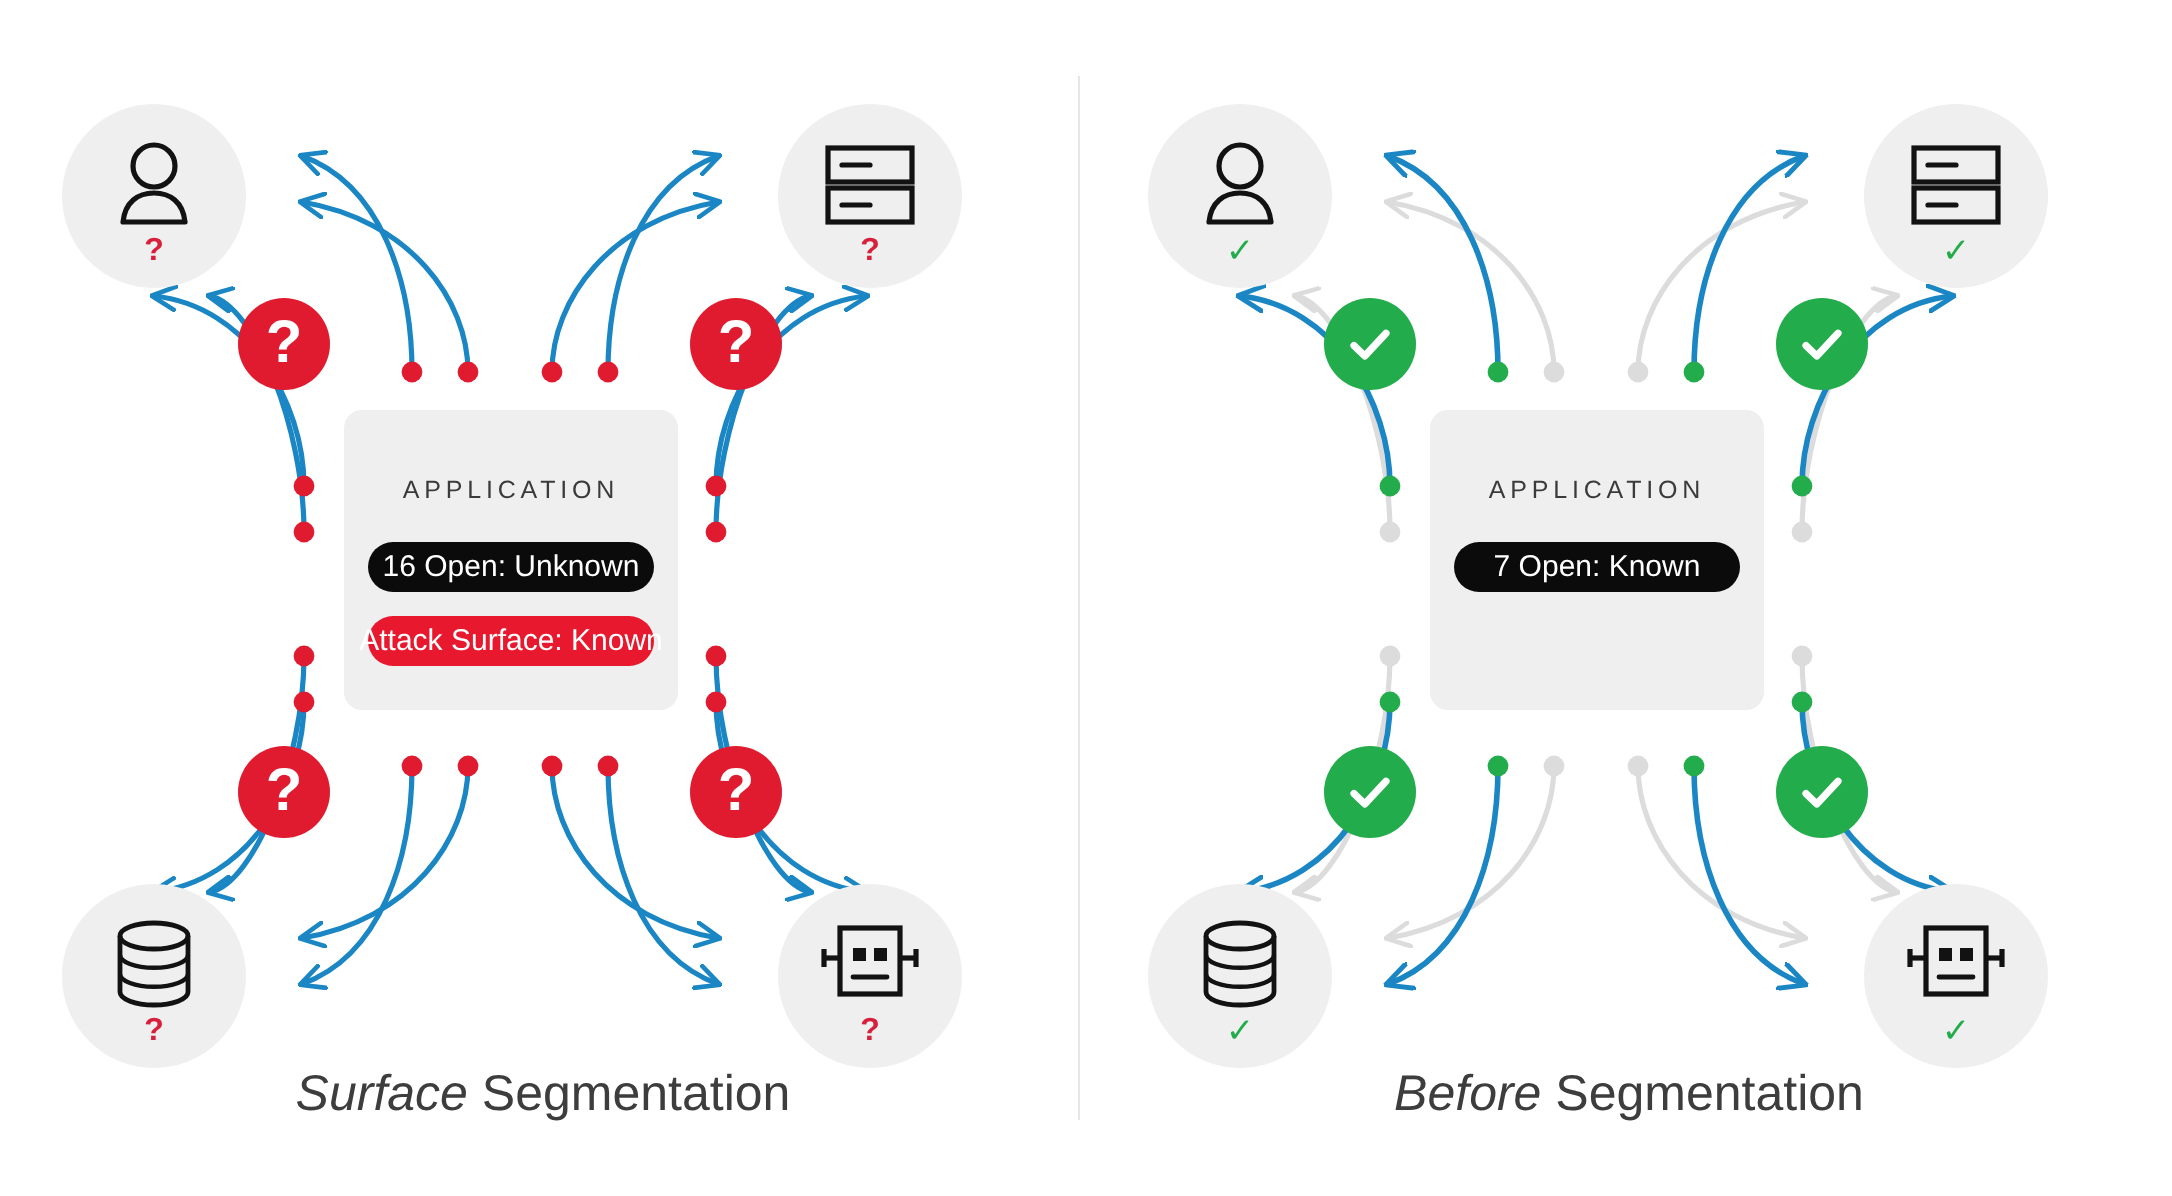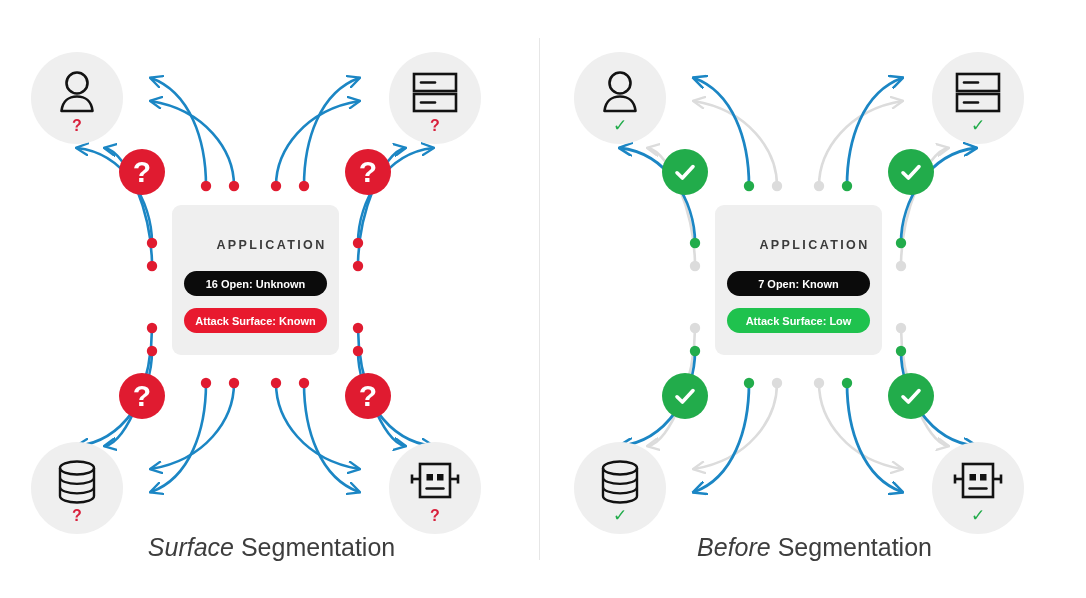--- a/index.html
+++ b/index.html
@@ -32,25 +32,25 @@
   .badge.green{background:#22ac4b;}
   .badge .bq{font-size:30px;font-weight:700;line-height:30px;}
   .b-tl{left:119px;top:149px;}
   .b-tr{left:345px;top:149px;}
   .b-bl{left:119px;top:373px;}
   .b-br{left:345px;top:373px;}
 
   
   .app-card{position:absolute;left:172px;top:205px;width:167px;height:150px;
       background:#efefef;border-radius:9px;}
-  .app-title{position:absolute;left:16px;top:33px;width:167px;text-align:center;
-      font-size:12.5px;font-weight:700;letter-spacing:2.4px;color:#3b3b3b;}
+  .app-title{position:absolute;left:0;top:33px;width:167px;text-align:center;
+      font-size:12.5px;font-weight:400;letter-spacing:2.4px;color:#3b3b3b;}
   .pill{position:absolute;left:12px;width:143px;height:25px;border-radius:13px;
       display:flex;align-items:center;justify-content:center;
-      font-size:11px;font-weight:700;color:#ffffff;white-space:nowrap;}
+      font-size:15px;font-weight:400;color:#ffffff;white-space:nowrap;}
   .pill.dark{background:#0b0b0b;top:66px;}
   .pill.risk-high{background:#e8192e;top:103px;}
   .pill.risk-low{background:#1fc24e;top:103px;}
 
   
   .caption{position:absolute;left:0;top:533px;width:543px;text-align:center;
       font-size:25px;color:#3d3d3d;font-weight:400;}
   .caption .em{font-style:italic;font-weight:400;}
 </style>
 </head>
@@ -311,21 +311,20 @@
     </div>
     <div class="badge green b-br">
       <svg width="28" height="28" viewBox="0 0 28 28">
         <path d="M6,14.8 L11.4,20 L22,8.6" fill="none" stroke="#fff" stroke-width="3.6" stroke-linecap="round" stroke-linejoin="round"></path>
       </svg>
     </div>
 
     <div class="app-card">
       <div class="app-title">APPLICATION</div>
       <div class="pill dark">7 Open: Known</div>
-      <div class="pill risk-low">Attack Surface: Low</div>
     </div>
 
     <div class="caption">
       <span class="em">Before</span><span> Segmentation</span>
     </div>
   </div>
 
 </div>
 
 </body></html>

